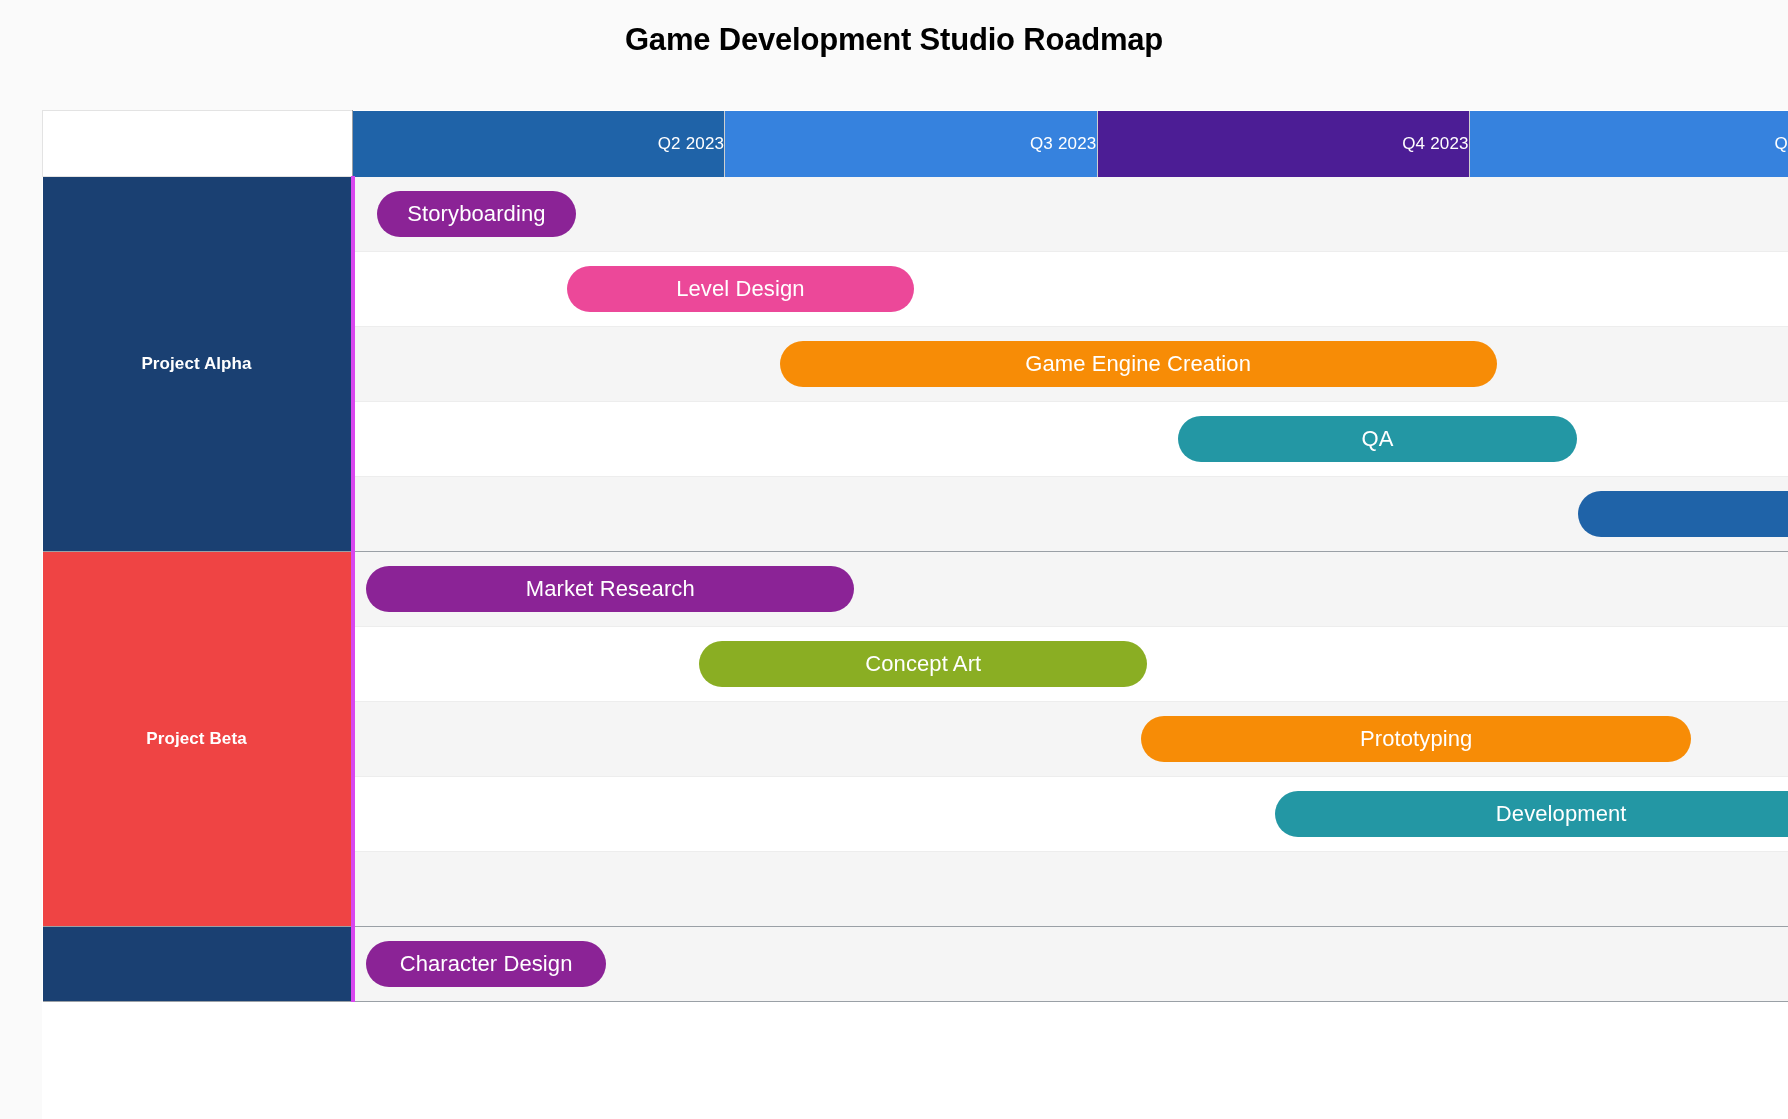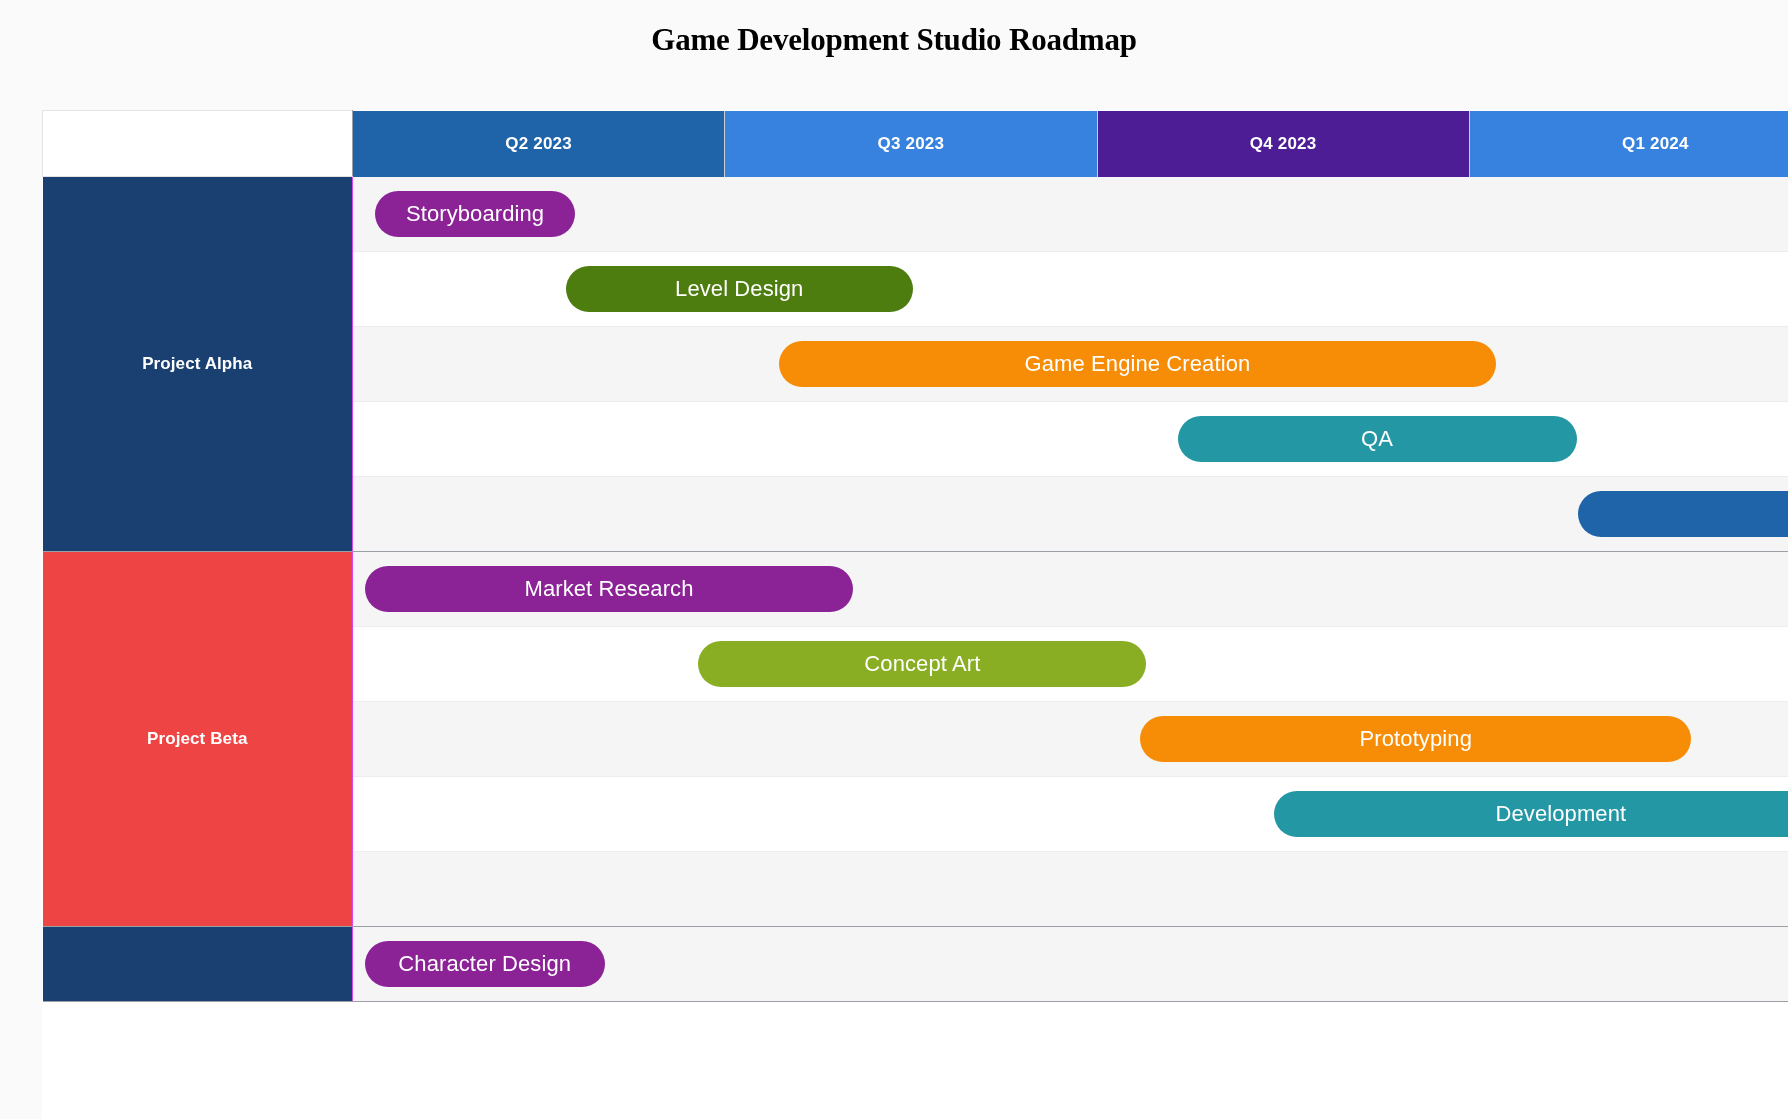--- a/index.html
+++ b/index.html
@@ -29,21 +29,20 @@
   .chart-title {
     width: 100%;
     text-align: center;
     font-size: 31px;
     font-weight: bold;
     color: #000000;
     letter-spacing: -0.2px;
     padding-top: 21px;
     padding-bottom: 0;
     line-height: 1.25;
-    font-family: Liberation Serif, serif;
   }
 
   
   .gantt-wrap {
     position: absolute;
     left: 42px;
     top: 110px;
     width: 1800px;   
     height: 1010px;
     background: #FFFFFF;
@@ -61,38 +60,38 @@
   .hdr-corner {
     width: 310px;
     background: #FFFFFF;
     border: 1px solid #E3E3E3;
     border-right: 1px solid #9AA0A6;
   }
 
   .hdr-q {
     color: #FFFFFF;
     font-size: 17px;
-    font-weight: bold;
-    text-align: center;
+    font-weight: normal;
+    text-align: right;
     vertical-align: middle;
     border-right: 1px solid #CFCFCF;
     letter-spacing: 0.2px;
     white-space: nowrap;
   }
 
   
   .proj-cell {
     width: 310px;
     background: #1A4072;
     color: #FFFFFF;
     font-size: 17px;
     font-weight: bold;
     text-align: center;
     vertical-align: middle;
-    border-right: 1px solid #d946ef;
+    border-right: 4px solid #d946ef;
     border-bottom: 1px solid #9AA0A6;
     letter-spacing: 0.1px;
   }
 
   
   .task-row { height: 75px; }
 
   .lane {
     position: relative;
     padding: 0;
@@ -156,21 +155,21 @@
           <tr class="task-row">
             <td class="proj-cell" rowspan="5" style="background: rgb(26, 64, 114);"><span>Project Alpha</span></td>
             <td class="lane alt" colspan="4" style="background: rgb(245, 245, 245);">
               <div class="bar" style="background: rgb(139, 35, 150); left: 1.5%; width: 13.4%;">
                 <span class="bar-label">Storyboarding</span>
               </div>
             </td>
           </tr>
           <tr class="task-row">
             <td class="lane" colspan="4" style="background: rgb(255, 255, 255);">
-              <div class="bar" style="background: #4d7c0f; left: 14.3%; width: 23.3%;">
+              <div class="bar" style="background: #ec4899; left: 14.3%; width: 23.3%;">
                 <span class="bar-label">Level Design</span>
               </div>
             </td>
           </tr>
           <tr class="task-row">
             <td class="lane alt" colspan="4" style="background: rgb(245, 245, 245);">
               <div class="bar" style="background: rgb(247, 140, 6); left: 28.6%; width: 48.2%;">
                 <span class="bar-label">Game Engine Creation</span>
               </div>
             </td>

